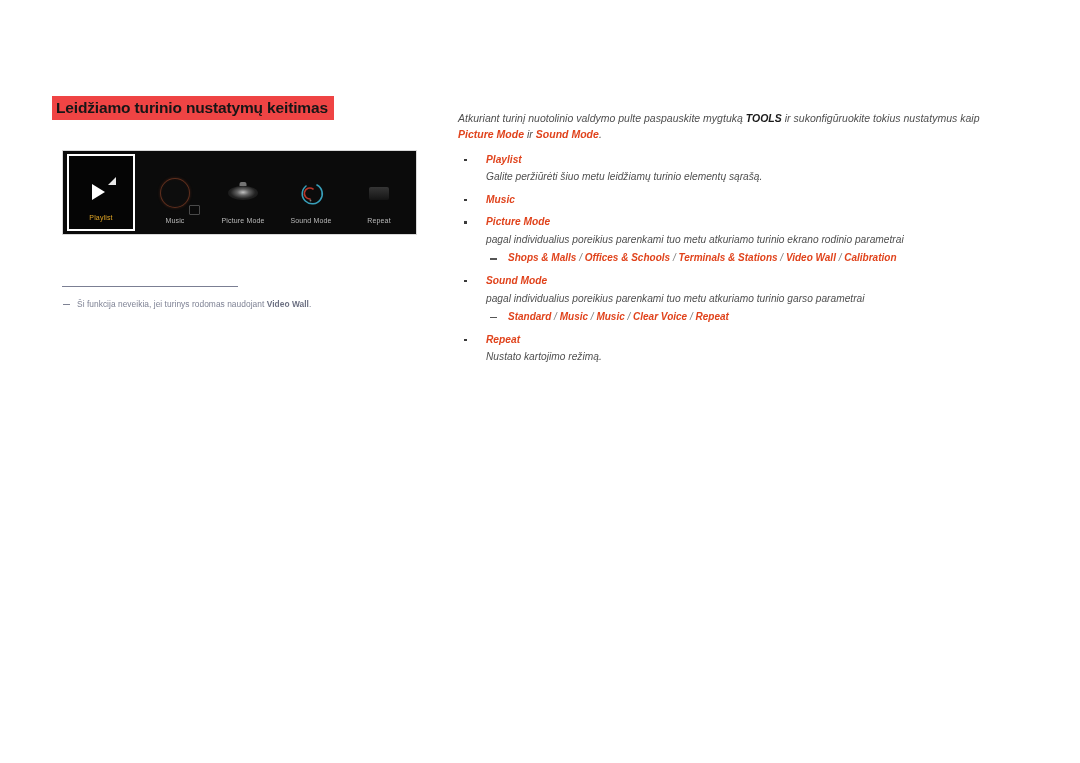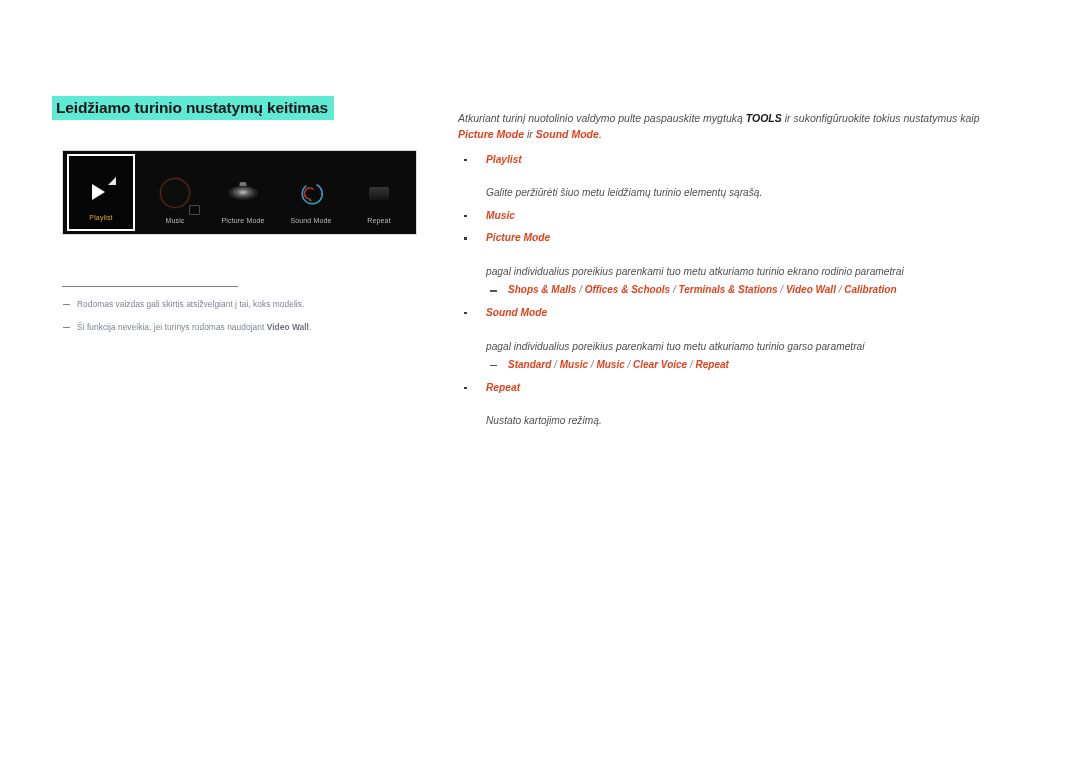--- a/index.html
+++ b/index.html
@@ -26,21 +26,21 @@
     left: 52px;
     top: 96px;
     width: 380px;
   }
 
   .section-title {
     display: inline-block;
     font-size: 15.5px;
     font-weight: bold;
     color: #161616;
-    background: #5eead4;
+    background: #ef4444;
     padding: 2px 6px 3px 4px;
     letter-spacing: -0.15px;
     line-height: 1.25;
     white-space: nowrap;
   }
 
   
   .screen-shot {
     position: absolute;
     left: 10px;
@@ -250,21 +250,21 @@
     font-size: 10.2px;
     font-weight: bold;
     color: #e0431c;
     line-height: 1.45;
     letter-spacing: 0.01px;
   }
   .bullet-desc {
     font-size: 10.2px;
     color: #4f4f4f;
     line-height: 1.5;
-    margin-top: 18px;
+    margin-top: 2px;
     letter-spacing: 0.01px;
   }
 
   .subitem {
     position: relative;
     padding-left: 22px;
     margin-top: 4px;
     font-size: 10px;
     line-height: 1.45;
     color: #7d7d7d;
@@ -339,24 +339,20 @@
           <div class="tile-label">Repeat</div>
         </div>
 
       </div>
     </div>
 
     
     <div class="notes">
       <div class="notes-rule"></div>
 
-      <div class="note">
-        <span class="dash"></span>
-        <span>Rodomas vaizdas gali skirtis atsižvelgiant į tai, koks modelis.</span>
-      </div>
 
       <div class="note">
         <span class="dash"></span>
         <span>Ši funkcija neveikia, jei turinys rodomas naudojant </span><b>Video Wall</b><span>.</span>
       </div>
     </div>
 
   </div>
 
   <div class="right-col">

